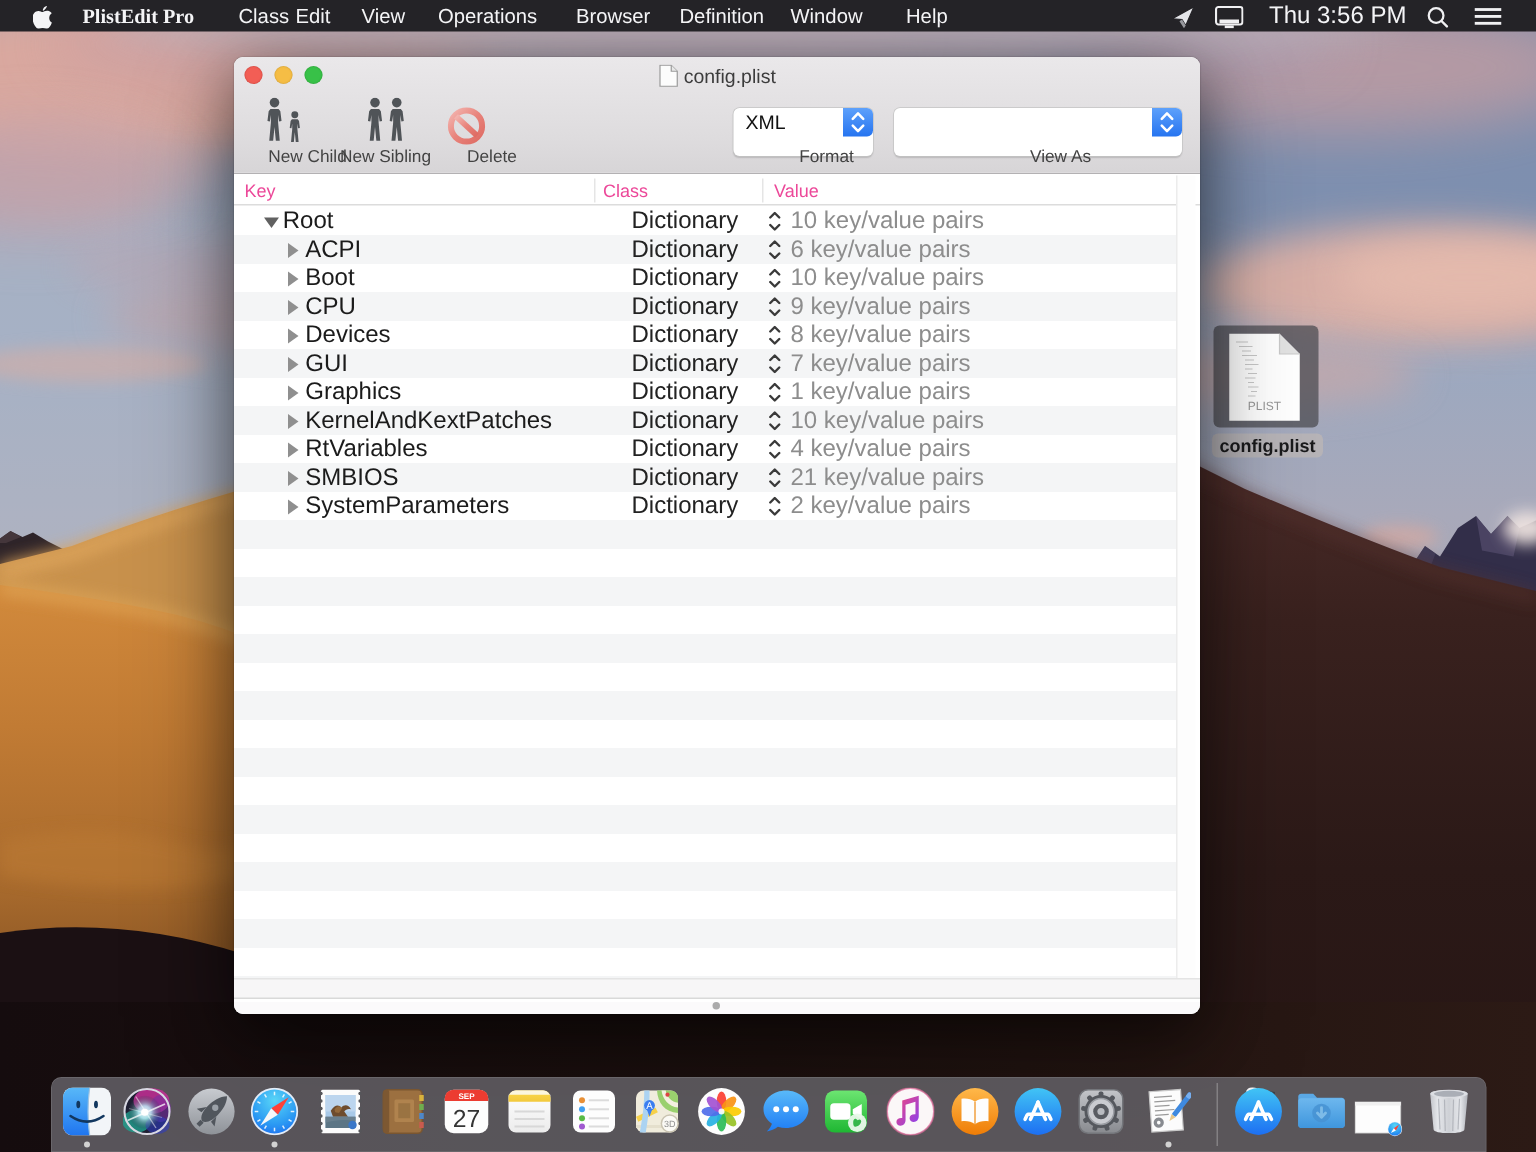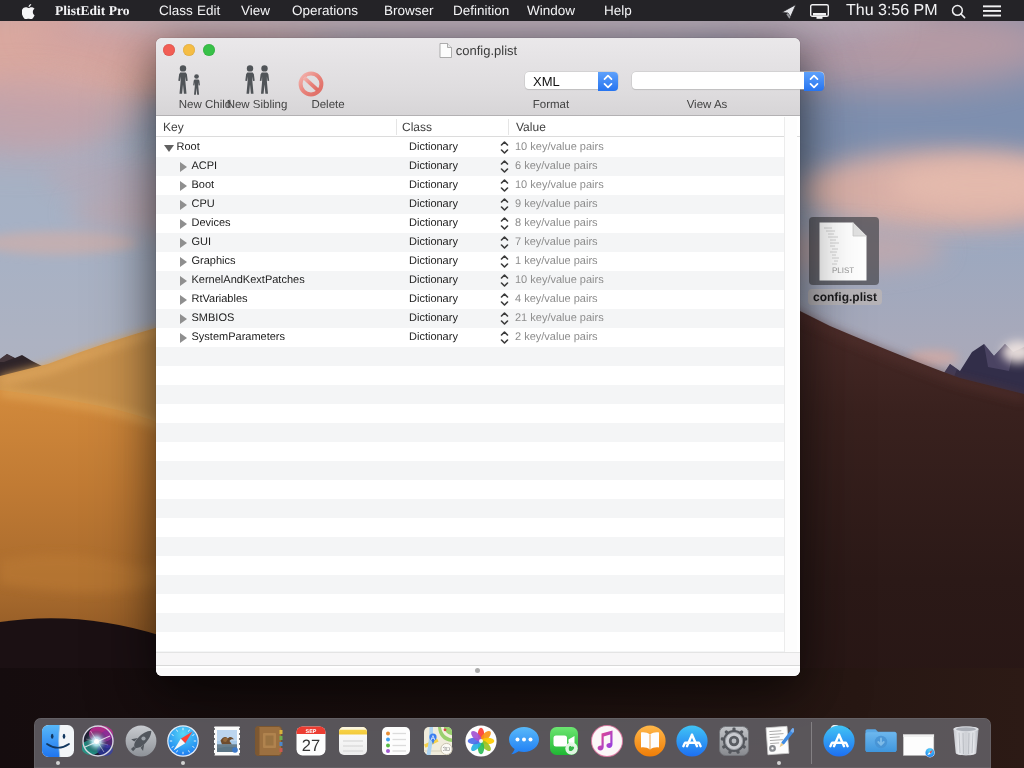--- a/index.html
+++ b/index.html
@@ -20,32 +20,32 @@
            background:linear-gradient(#eae8ea, #dedcde 70%, #d7d5d7); border-bottom:1px solid #b3b1b3; }
   .tl { position:absolute; top:6px; width:12px; height:12px; border-radius:50%; }
   #tl-r { left:7px;  background:#f25e55; box-shadow:inset 0 0 1px rgba(120,0,0,.5);}
   #tl-y { left:27px; background:#f5bd45; box-shadow:inset 0 0 1px rgba(130,90,0,.5);}
   #tl-g { left:47px; background:#38c148; box-shadow:inset 0 0 1px rgba(0,90,0,.5);}
   #wtitle { position:absolute; left:0; top:0; width:644px; height:26px; text-align:center;
             font-size:13px; color:#3c3c3c; line-height:26px; }
   .tool-label { position:absolute; top:61px; font-size:11.5px; color:#434343; text-align:center;margin-left:16px; }
 
   
-  .popup { position:absolute; top:34px; height:17px; background:#fff; border-radius:4px;
-           box-shadow:0 0 0 0.5px #c4c4c4, 0 1px 1px rgba(0,0,0,.15);margin-left:36px; }
+  .popup { position:absolute; top:34px; height:32px; background:#fff; border-radius:4px;
+           box-shadow:0 0 0 0.5px #c4c4c4, 0 1px 1px rgba(0,0,0,.15); }
   .popup .cap { position:absolute; right:0; top:0; width:20px; height:19px; border-radius:0 4px 4px 0;
                 background:linear-gradient(#5ea1fb,#2674f0); }
   .popup .txt { position:absolute; left:8px; top:0; line-height:19px; font-size:13px; color:#111; }
 
   
   #thead { position:absolute; left:0; top:79px; width:644px; height:20px; background:#fff; border-bottom:1px solid #dcdcdc; }
-  #thead .h { position:absolute; top:0; line-height:20px; font-size:12px; color:#404040; }
+  #thead .h { position:absolute; top:0; line-height:20px; font-size:12px; color:#ec4899; }
   #rows { position:absolute; left:0; top:100px; width:628px; height:514px;
           background:repeating-linear-gradient(to bottom, #ffffff 0 19px, #f4f5f6 19px 38px); }
-  .row { position:absolute; left:0; width:628px; height:19px; line-height:19px; font-size:11px; color:#1b1b1b; }
+  .row { position:absolute; left:12px; width:628px; height:19px; line-height:19px; font-size:16px; color:#1b1b1b; }
   .row .k { position:absolute; top:0; }
   .row .c { position:absolute; left:253px; top:0; color:#222; }
   .row .v { position:absolute; left:359px; top:0; color:#8d8d8d; }
   .tri-d { position:absolute; top:7px; width:0; height:0; border-left:5px solid transparent; border-right:5px solid transparent; border-top:7px solid #616161; }
   .tri-r { position:absolute; top:4.5px; width:0; height:0; border-top:5px solid transparent; border-bottom:5px solid transparent; border-left:7px solid #8f8f8f; }
   .stp { position:absolute; left:344px; top:3px; }
   #vscroll { position:absolute; left:628px; top:79px; width:13px; height:535px; background:#fdfdfd; border-left:1px solid #ececec; }
   #hscroll { position:absolute; left:0; top:614px; width:644px; height:14px; background:#f7f6f7; border-top:1px solid #e4e4e4; border-bottom:1px solid #d9d9d9; }
   #wfoot { position:absolute; left:0; top:630px; width:644px; height:8px; background:#fbfafb; border-radius:0 0 6px 6px; }
   #footdot { position:absolute; left:319px; top:630px; width:5px; height:5px; border-radius:50%; background:#ababab; }

